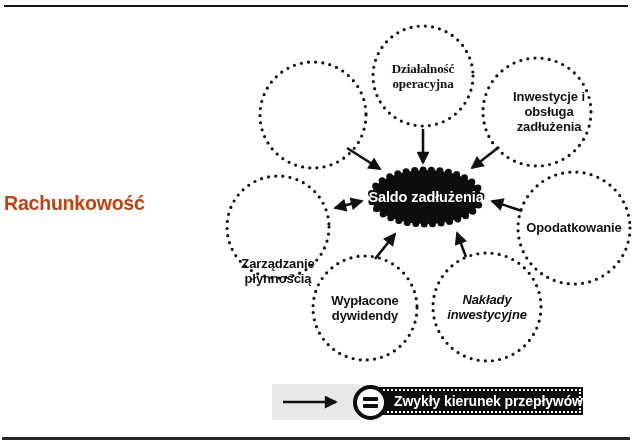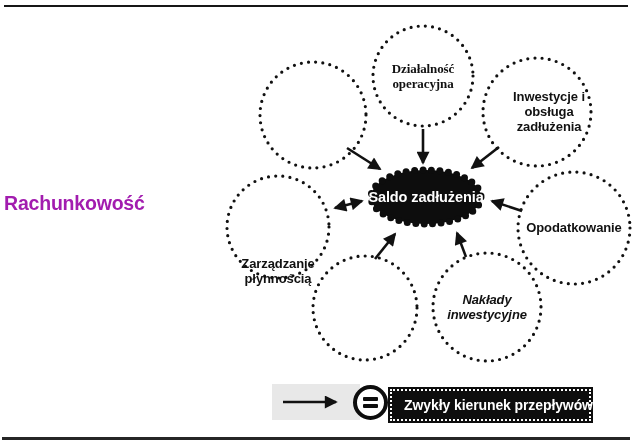--- a/index.html
+++ b/index.html
@@ -5,40 +5,40 @@
   html,body{margin:0;padding:0;background:#fff;}
   #figure{
     position:relative;width:632px;height:443px;background:#fff;overflow:hidden;
     font-family:"Liberation Sans",sans-serif;color:#111;
   }
   .rule{position:absolute;background:#161616;}
   #top-rule{left:4px;right:4px;top:5px;height:2px;}
   #bottom-rule{left:2px;right:2px;top:437px;height:3px;background:#262626;}
   #page-title{
     position:absolute;left:4px;top:192px;
-    font-size:19.5px;line-height:23px;font-weight:bold;letter-spacing:-0.2px;color:#a21caf;
+    font-size:19.5px;line-height:23px;font-weight:bold;letter-spacing:-0.2px;color:#c2410c;
   }
   #page-title span{display:block;}
   #diagram-canvas{position:absolute;left:0;top:0;}
   .node-label{
     position:absolute;transform:translate(-50%,-50%);
     text-align:center;font-size:13px;line-height:1.16;font-weight:bold;
     letter-spacing:-0.1px;color:#111;
   }
   #center-label{
     position:absolute;transform:translate(-50%,-50%);left:426px;top:197px;
     font-size:14.5px;font-weight:bold;color:#fff;white-space:nowrap;letter-spacing:-0.1px;
   }
   
   #legend{position:absolute;left:272px;top:384px;width:312px;height:36px;}
   #legend-arrow-box{
     position:absolute;left:0;top:0;width:88px;height:36px;background:#e8e8e8;
   }
   #legend-label-box{
-    position:absolute;left:116px;top:3px;width:205px;height:36px;background:#0d0d0d;
+    position:absolute;left:106px;top:3px;width:205px;height:28px;background:#0d0d0d;
   }
   #legend-label-box::before{
     content:"";position:absolute;inset:2px;border:2px dotted #fdfdfd;pointer-events:none;
   }
   #legend-label{
     position:absolute;inset:0;display:flex;align-items:center;justify-content:center;
     padding-left:16px;color:#fff;font-size:14px;font-weight:bold;white-space:nowrap;
     letter-spacing:-0.1px;
   }
   #equals-icon{
@@ -86,20 +86,21 @@
       <line x1="466" y1="257" x2="457" y2="233" marker-end="url(#ah)"></line>
     </g>
 
     <ellipse cx="426" cy="197" rx="55" ry="27" fill="#0d0d0d" stroke="#0d0d0d" stroke-width="7" stroke-linecap="round" stroke-dasharray="0 8.5"></ellipse>
   </svg>
 
   <div class="node-label" style="left:423px;top:76px;width:96px;font-family:Liberation Serif, serif;">Działalność operacyjna</div>
   <div class="node-label" style="left:537px;top:112px;width:74px;margin-left:12px;">Inwestycje i obsługa zadłużenia</div>
   <div class="node-label" style="left:278px;top:227px;width:90px;margin-top:44px;">Zarządzanie płynnością</div>
   <div class="node-label" style="left:574px;top:228px;width:110px;">Opodatkowanie</div>
+  <div class="node-label" style="left:365px;top:308px;width:82px;">Wypłacone dywidendy</div>
   <div class="node-label" style="left:487px;top:307px;width:92px;font-style:italic;">Nakłady inwestycyjne</div>
 
   <div id="center-label">Saldo zadłużenia</div>
 
   <div id="legend">
     <div id="legend-arrow-box">
       <svg width="88" height="36" viewBox="0 0 88 36">
         <line x1="11" y1="18" x2="64" y2="18" stroke="#111" stroke-width="2.6" marker-end="url(#ah)"></line>
       </svg>
     </div>

